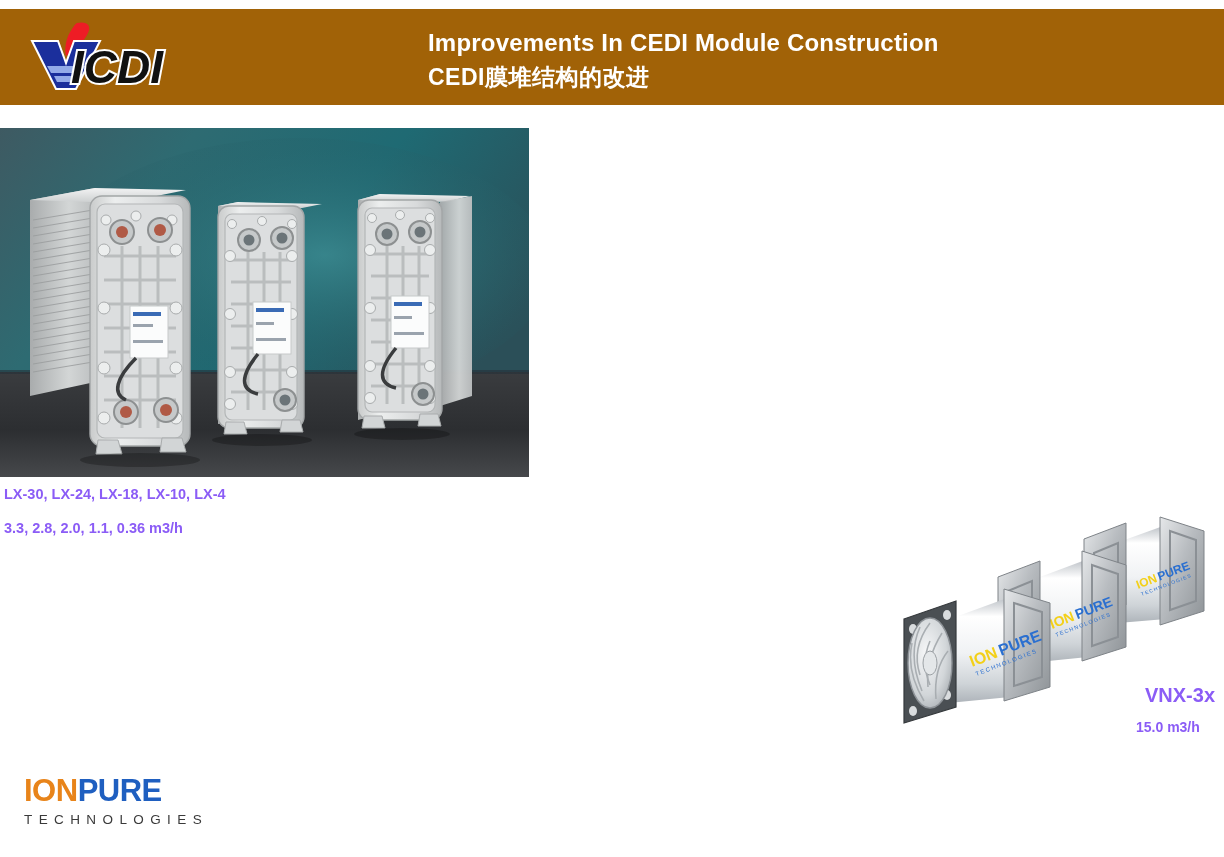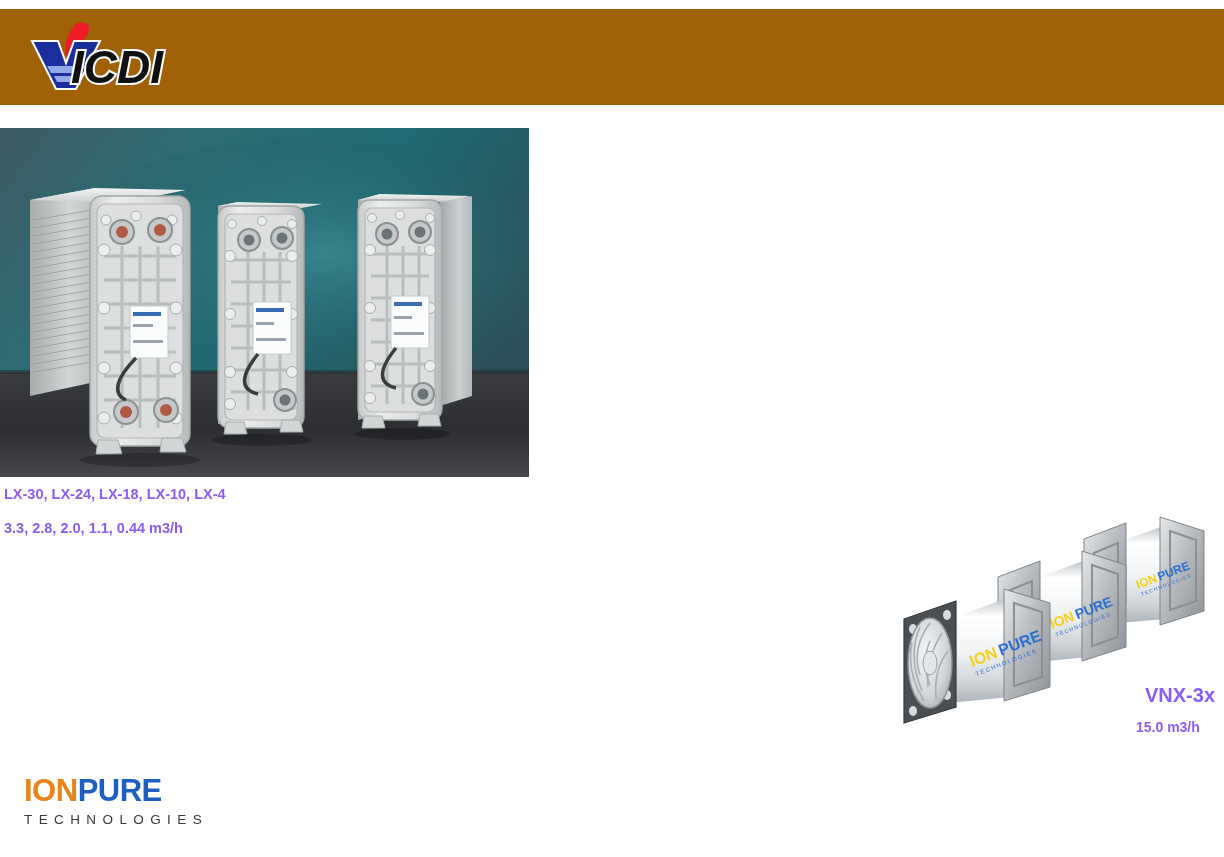--- a/index.html
+++ b/index.html
@@ -128,20 +128,24 @@
       <g>
         <path d="M18 22 L44 22 L52 44 L60 22 L86 22 L62 70 L42 70 Z" fill="#1b2f9c" stroke="#ffffff" stroke-width="2"></path>
         <path d="M33 47 L71 47 L67 54 L37 54 Z" fill="#93aae8"></path>
         <path d="M40 57 L64 57 L61 63 L43 63 Z" fill="#93aae8"></path>
       </g>
 
       <text x="57" y="64" font-family="'Liberation Sans', sans-serif" font-size="46" font-weight="bold" font-style="italic" fill="#111111" stroke="#ffffff" stroke-width="4" paint-order="stroke">ICDI</text>
     </svg>
   </div>
 
+  <div id="header-title-block">
+    <div class="header-line">Improvements In CEDI Module Construction</div>
+    <div class="header-line cn">CEDI膜堆结构的改进</div>
+  </div>
 
 </div>
 
 <div id="module-photo">
   <svg width="529" height="349" viewBox="0 0 529 349" xmlns="http://www.w3.org/2000/svg">
     <defs>
       <linearGradient id="bgWall" x1="0" y1="0" x2="1" y2="0.5">
         <stop offset="0%" stop-color="#3e5a62"></stop>
         <stop offset="30%" stop-color="#2e6b72"></stop>
         <stop offset="62%" stop-color="#1f6a73"></stop>
@@ -350,21 +354,21 @@
       <rect x="394" y="204" width="30" height="3" fill="#9aa3ad"></rect>
       <path d="M396 220 C378 242 378 256 396 260" fill="none" stroke="#3a3c3e" stroke-width="3.5"></path>
       <path d="M364 288 L382 288 L385 300 L362 300 Z" fill="#d2d5d6" stroke="#a9acad"></path>
       <path d="M420 286 L438 286 L441 298 L418 298 Z" fill="#d2d5d6" stroke="#a9acad"></path>
       <ellipse cx="402" cy="306" rx="48" ry="6" fill="#000" opacity="0.25"></ellipse>
     </g>
   </svg>
 </div>
 
 <div id="caption-models" class="caption-nav">LX-30, LX-24, LX-18, LX-10, LX-4</div>
-<div id="caption-flows" class="caption-nav">3.3, 2.8, 2.0, 1.1, 0.44 m3/h</div>
+<div id="caption-flows" class="caption-nav">3.3, 2.8, 2.0, 1.1, 0.36 m3/h</div>
 
 <div id="vnx-illustration">
   <svg width="320" height="230" viewBox="0 0 320 230" xmlns="http://www.w3.org/2000/svg">
     <defs>
       <linearGradient id="cylG" x1="0" y1="0" x2="0" y2="1">
         <stop offset="0%" stop-color="#b9bec4"></stop>
         <stop offset="18%" stop-color="#ffffff"></stop>
         <stop offset="52%" stop-color="#f0f2f4"></stop>
         <stop offset="80%" stop-color="#cfd4d8"></stop>
         <stop offset="100%" stop-color="#aab0b6"></stop>

